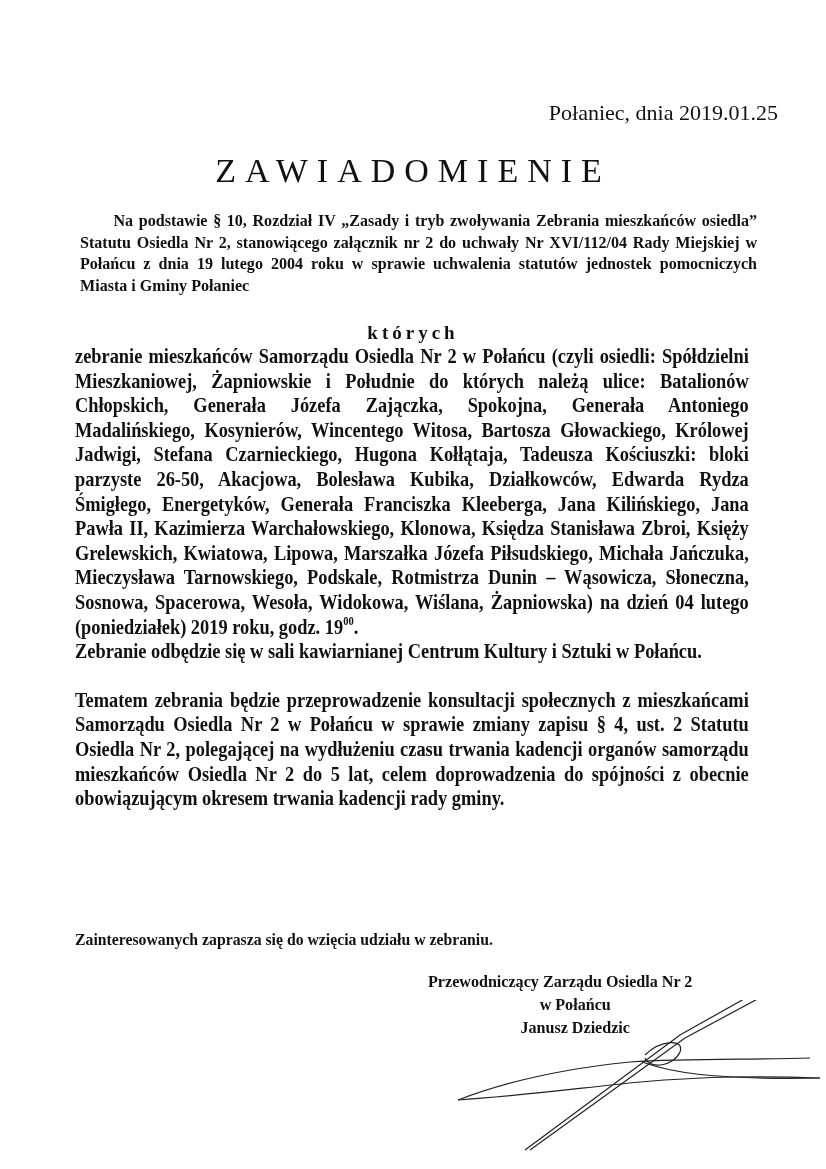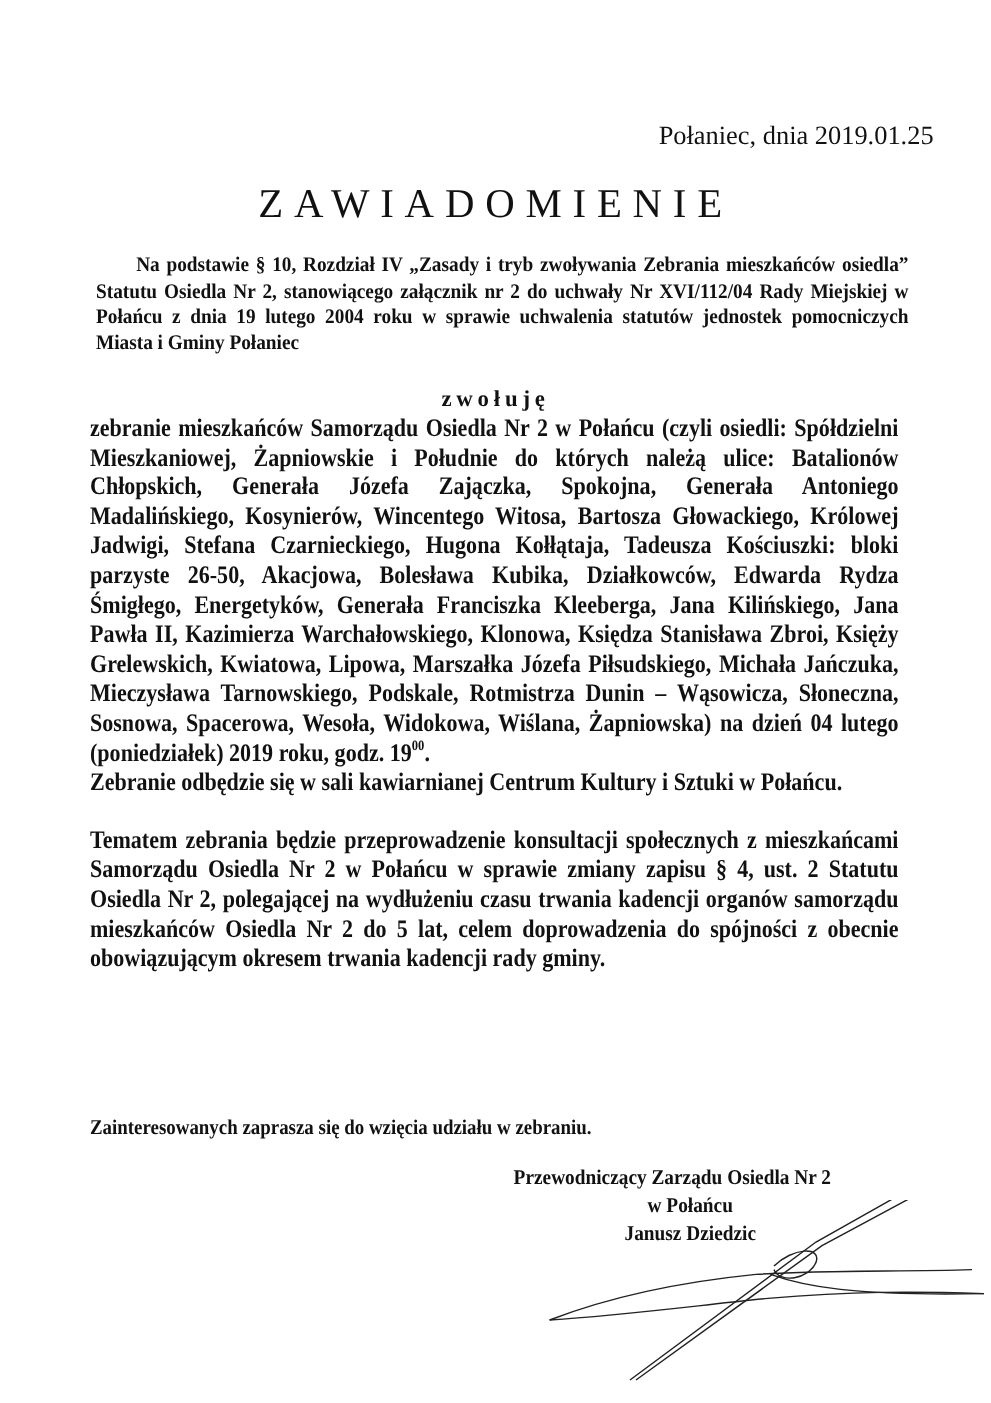--- a/index.html
+++ b/index.html
@@ -23,21 +23,21 @@
     .signature-block .line1 { text-align: left; padding-left: 0; white-space: nowrap; }
     .signature { position: absolute; left: 430px; top: 1000px; width: 400px; height: 160px; }
   </style>
 </head>
 <body>
 
 <div class="page">
   <div class="place-date">Połaniec, dnia 2019.01.25</div>
   <div class="title">ZAWIADOMIENIE</div>
   <div class="intro">Na podstawie § 10, Rozdział IV „Zasady i tryb zwoływania Zebrania mieszkańców osiedla” Statutu Osiedla Nr 2, stanowiącego załącznik nr 2 do uchwały Nr XVI/112/04 Rady Miejskiej w Połańcu z dnia 19 lutego 2004 roku w sprawie uchwalenia statutów jednostek pomocniczych Miasta i Gminy Połaniec</div>
-  <div class="convene">zwołuję</div>
+  <div class="convene">których</div>
 
   <div class="body-text">
     <p><span>zebranie mieszkańców Samorządu Osiedla Nr 2 w Połańcu (czyli osiedli: Spółdzielni Mieszkaniowej, Żapniowskie i Południe do których należą ulice: Batalionów Chłopskich, Generała Józefa Zajączka, Spokojna, Generała Antoniego Madalińskiego, Kosynierów, Wincentego Witosa, Bartosza Głowackiego, Królowej Jadwigi, Stefana Czarnieckiego, Hugona Kołłątaja, Tadeusza Kościuszki: bloki parzyste 26-50, Akacjowa, Bolesława Kubika, Działkowców, Edwarda Rydza Śmigłego, Energetyków, Generała Franciszka Kleeberga, Jana Kilińskiego, Jana Pawła II, Kazimierza Warchałowskiego, Klonowa, Księdza Stanisława Zbroi, Księży Grelewskich, Kwiatowa, Lipowa, Marszałka Józefa Piłsudskiego, Michała Jańczuka, Mieczysława Tarnowskiego, Podskale, Rotmistrza Dunin – Wąsowicza, Słoneczna, Sosnowa, Spacerowa, Wesoła, Widokowa, Wiślana, Żapniowska) na dzień 04 lutego (poniedziałek) 2019 roku, godz. 19</span><sup>00</sup><span>.</span></p>
     <p class="meet-place">Zebranie odbędzie się w sali kawiarnianej Centrum Kultury i Sztuki w Połańcu.</p>
     <p class="topic">Tematem zebrania będzie przeprowadzenie konsultacji społecznych z mieszkańcami Samorządu Osiedla Nr 2 w Połańcu w sprawie zmiany zapisu § 4, ust. 2 Statutu Osiedla Nr 2, polegającej na wydłużeniu czasu trwania kadencji organów samorządu mieszkańców Osiedla Nr 2 do 5 lat, celem doprowadzenia do spójności z obecnie obowiązującym okresem trwania kadencji rady gminy.</p>
   </div>
 
   <div class="invite">Zainteresowanych zaprasza się do wzięcia udziału w zebraniu.</div>
 
   <div class="signature-block">

